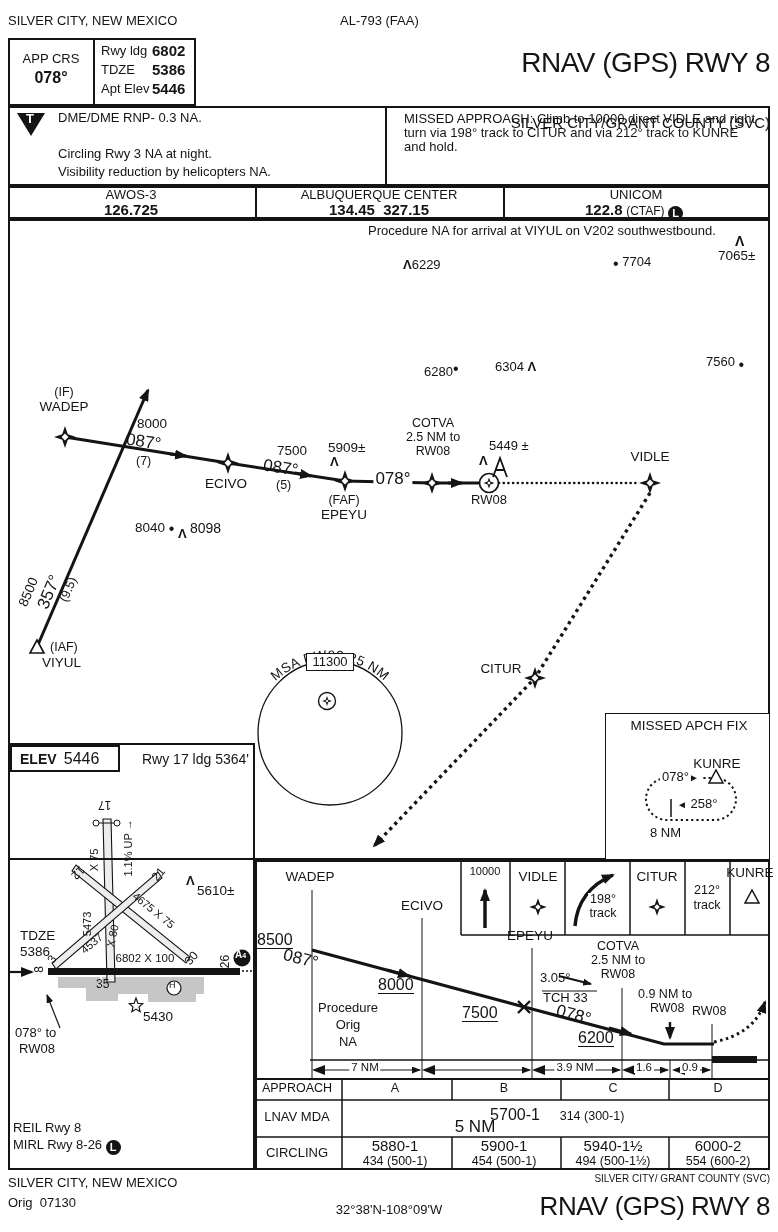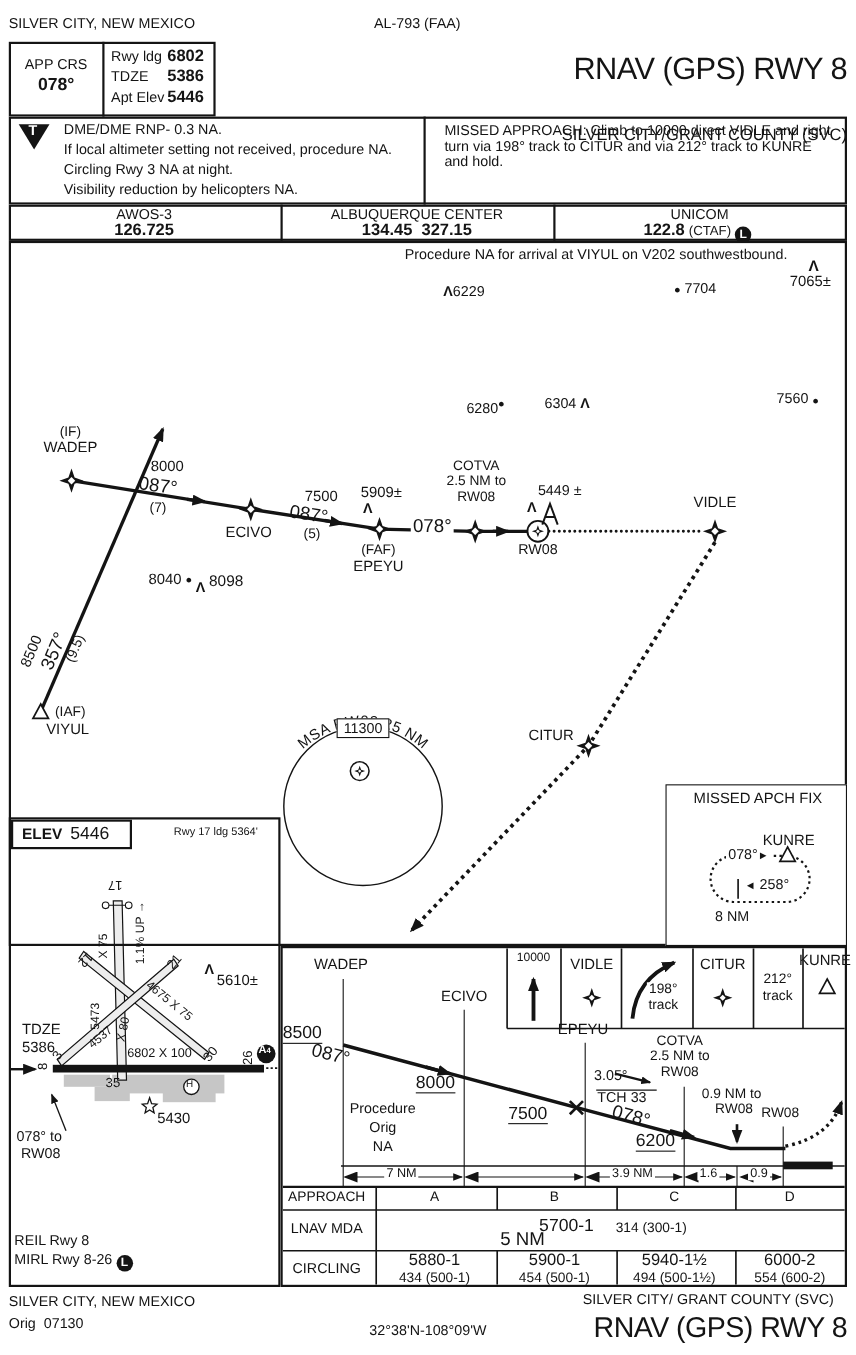--- a/index.html
+++ b/index.html
@@ -96,21 +96,20 @@
   <div class="lbl r" id="title1" style="right:8px;top:48px">RNAV (GPS) RWY 8</div>
   <div class="lbl r" id="title2" style="right:8px;top:82px">SILVER CITY/GRANT COUNTY (SVC)</div>
 
   <div class="box" style="left:8px;top:106px;width:762px;height:80px"></div>
   <div class="vline" style="left:385px;top:106px;width:2px;height:80px"></div>
   <svg width="30" height="26" style="left:16px;top:112px;z-index:5">
     <polygon points="1,1 29,1 15,24" fill="#141414"></polygon>
   </svg>
   <div class="lbl" style="left:26px;top:112px;color:#fff;z-index:6;font-weight:bold">T</div>
   <div class="lbl" style="left:58px;top:111px">DME/DME RNP- 0.3 NA.</div>
-  <div class="lbl" style="left:58px;top:129px">If local altimeter setting not received, procedure NA.</div>
   <div class="lbl" style="left:58px;top:147px">Circling Rwy 3 NA at night.</div>
   <div class="lbl" style="left:58px;top:165px">Visibility reduction by helicopters NA.</div>
   <div class="lbl" style="left:404px;top:112px;width:352px;white-space:normal">MISSED APPROACH:  Climb to 10000 direct VIDLE and right turn via 198° track to CITUR and via 212° track to KUNRE and hold.</div>
 
   <div class="box" style="left:8px;top:186px;width:762px;height:33px"></div>
   <div class="vline" style="left:255px;top:186px;width:2px;height:33px"></div>
   <div class="vline" style="left:503px;top:186px;width:2px;height:33px"></div>
   <div class="lbl c" style="left:131px;top:188px">AWOS-3</div>
   <div class="lbl c b" style="left:131px;top:202px;font-size:15px">126.725</div>
   <div class="lbl c" style="left:379px;top:188px">ALBUQUERQUE CENTER</div>
@@ -204,21 +203,21 @@
       <path d="M50,283 L37,250" stroke="#141414" stroke-width="1.2" marker-end="url(#arrow)"></path>
 
       <path d="M126,253 L127.8,258.3 L132.7,258.8 L129,261.9 L130.1,266.7 L126,264.1 L121.9,266.7 L123,261.9 L119.3,258.8 L124.2,258.3 Z" fill="#fff" stroke="#141414" stroke-width="1.2"></path>
 
       <circle cx="164" cy="243" r="7" fill="#fff" stroke="#141414" stroke-width="1.2"></circle>
     </svg>
   </div>
 
   <div class="box" style="left:10px;top:745px;width:110px;height:27px;z-index:3"></div>
   <div class="lbl" style="left:20px;top:750px;z-index:6"><span class="b" style="font-size:14px">ELEV</span>  <span style="font-size:16px">5446</span></div>
-  <div class="lbl" style="left:158px;top:752px;font-size:10px">Rwy 17 ldg 5364'</div>
+  <div class="lbl" style="left:142px;top:752px;font-size:14px">Rwy 17 ldg 5364'</div>
 
   <div class="lbl" style="left:98px;top:798px;font-size:12px;transform:rotate(180deg)">17</div>
   <div class="lbl" style="left:84px;top:854px;font-size:11px;transform:rotate(-90deg)">X 75</div>
   <div class="lbl" style="left:100px;top:842px;font-size:11px;transform:rotate(-90deg)">1.1% UP →</div>
   <div class="lbl" style="left:76px;top:918px;font-size:11px;transform:rotate(-90deg)">5473</div>
   <div class="lbl" style="left:102px;top:930px;font-size:11px;transform:rotate(-78deg)">X 80</div>
   <div class="lbl" style="left:71px;top:866px;font-size:12px;transform:rotate(133deg)">12</div>
   <div class="lbl" style="left:152px;top:868px;font-size:12px;transform:rotate(-50deg)">21</div>
   <div class="lbl" style="left:128px;top:905px;font-size:11px;transform:rotate(39deg)">4675 X 75</div>
   <div class="lbl" style="left:80px;top:938px;font-size:11px;transform:rotate(-40deg)">4537</div>
@@ -349,16 +348,16 @@
   <div class="lbl c" style="left:504px;top:1138px;font-size:15px">5900-1</div>
   <div class="lbl c" style="left:504px;top:1155px;font-size:12.5px">454 (500-1)</div>
   <div class="lbl c" style="left:613px;top:1138px;font-size:15px">5940-1½</div>
   <div class="lbl c" style="left:613px;top:1155px;font-size:12.5px">494 (500-1½)</div>
   <div class="lbl c" style="left:718px;top:1138px;font-size:15px">6000-2</div>
   <div class="lbl c" style="left:718px;top:1155px;font-size:12.5px">554 (600-2)</div>
 
   <div class="lbl" style="left:8px;top:1176px">SILVER CITY, NEW MEXICO</div>
   <div class="lbl" style="left:8px;top:1196px">Orig  07130</div>
   <div class="lbl c" style="left:389px;top:1203px">32°38'N-108°09'W</div>
-  <div class="lbl r" style="right:20px;top:1174px;font-size:13px">SILVER CITY/ GRANT COUNTY (SVC)</div>
+  <div class="lbl r" style="right:8px;top:1174px;font-size:10px">SILVER CITY/ GRANT COUNTY (SVC)</div>
   <div class="lbl r" id="fTitle" style="right:8px;top:1192px">RNAV (GPS) RWY 8</div>
 
 </div>
 
 </body></html>

